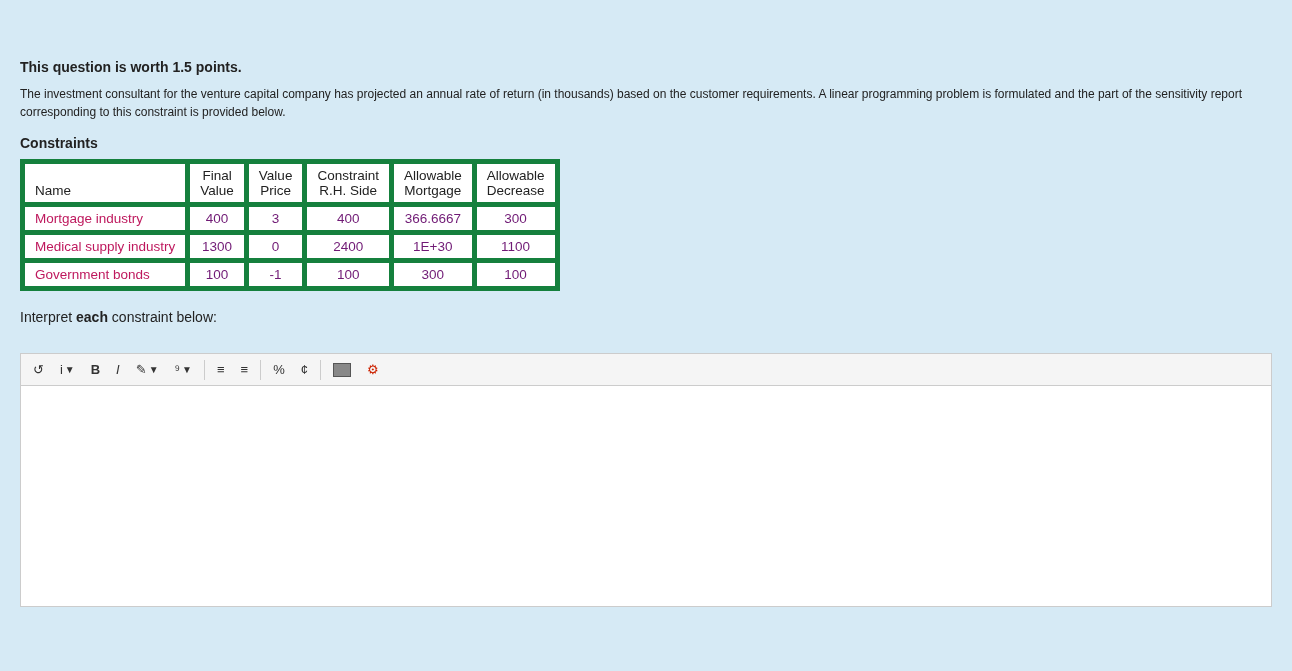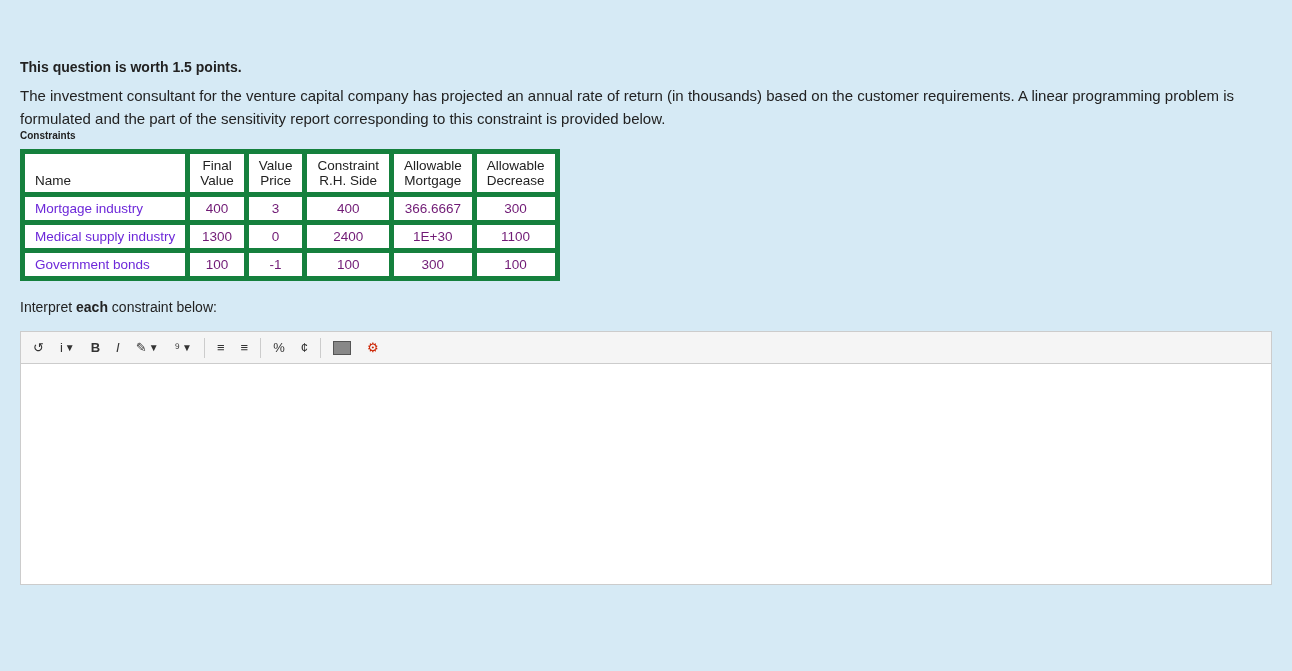--- a/index.html
+++ b/index.html
@@ -10,27 +10,28 @@
       color: #222;
       padding: 16px 20px;
     }
     .question-header {
       font-weight: bold;
       margin-bottom: 10px;
       font-size: 14px;
       margin-top: 43px;
     }
     .description {
+      margin-bottom: 14px;
       line-height: 1.5;
-      font-size: 15px;
+      font-size: 12px;
     }
     .constraints-label {
       font-weight: bold;
       margin-bottom: 8px;
-      font-size: 10px;
+      font-size: 14px;
     }
     .table-wrapper {
       margin-bottom: 18px;
     }
     table {
       border-collapse: collapse;
       font-size: 13.5px;
       background: white;
     }
     table td, table th {
@@ -48,24 +49,24 @@
     }
     .header-row-bottom td {
       border-top: none;
       font-weight: normal;
       padding-top: 0;
     }
     .data-row td {
       color: #701a75;
     }
     .data-row td:first-child {
-      color: #6d28d9;
+      color: #be185d;
     }
     .interpret-text {
-      margin-bottom: 16px;
+      margin-bottom: 28px;
       font-size: 14px;
     }
     .interpret-text b {
       font-weight: bold;
     }
     .editor-area {
       background: #f0f0f0;
       border: 1px solid #ccc;
     }
     .toolbar {

